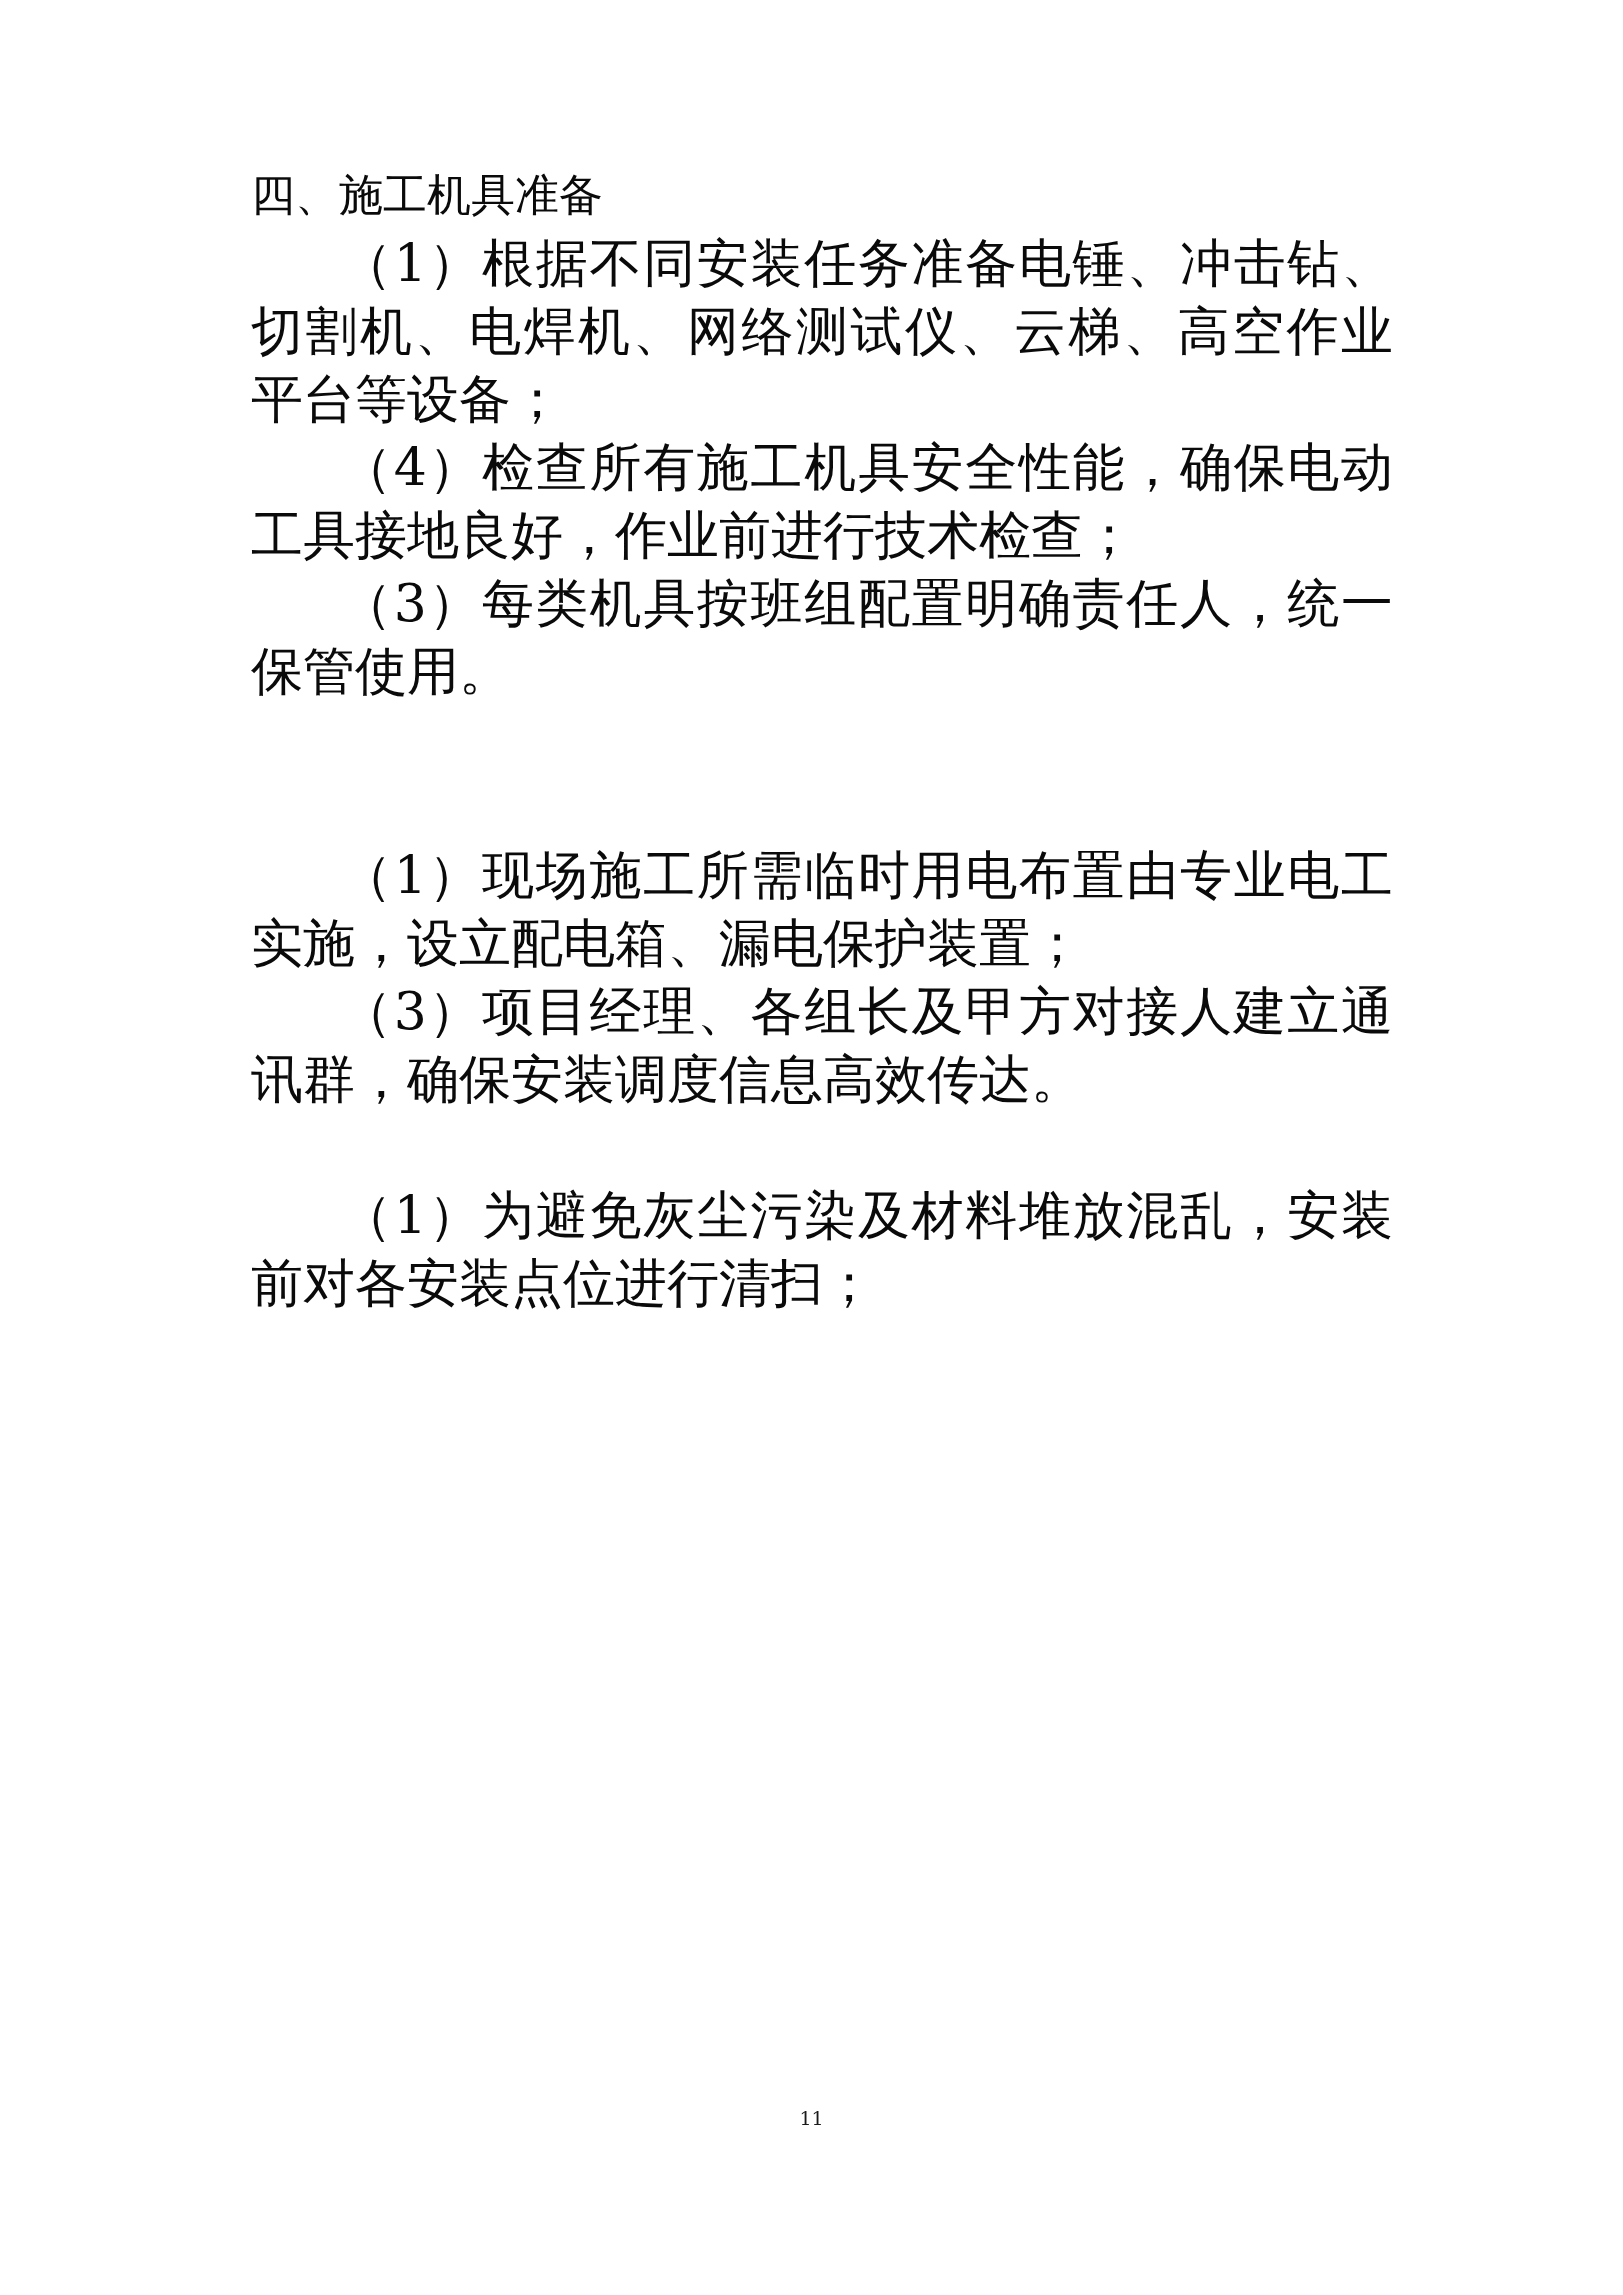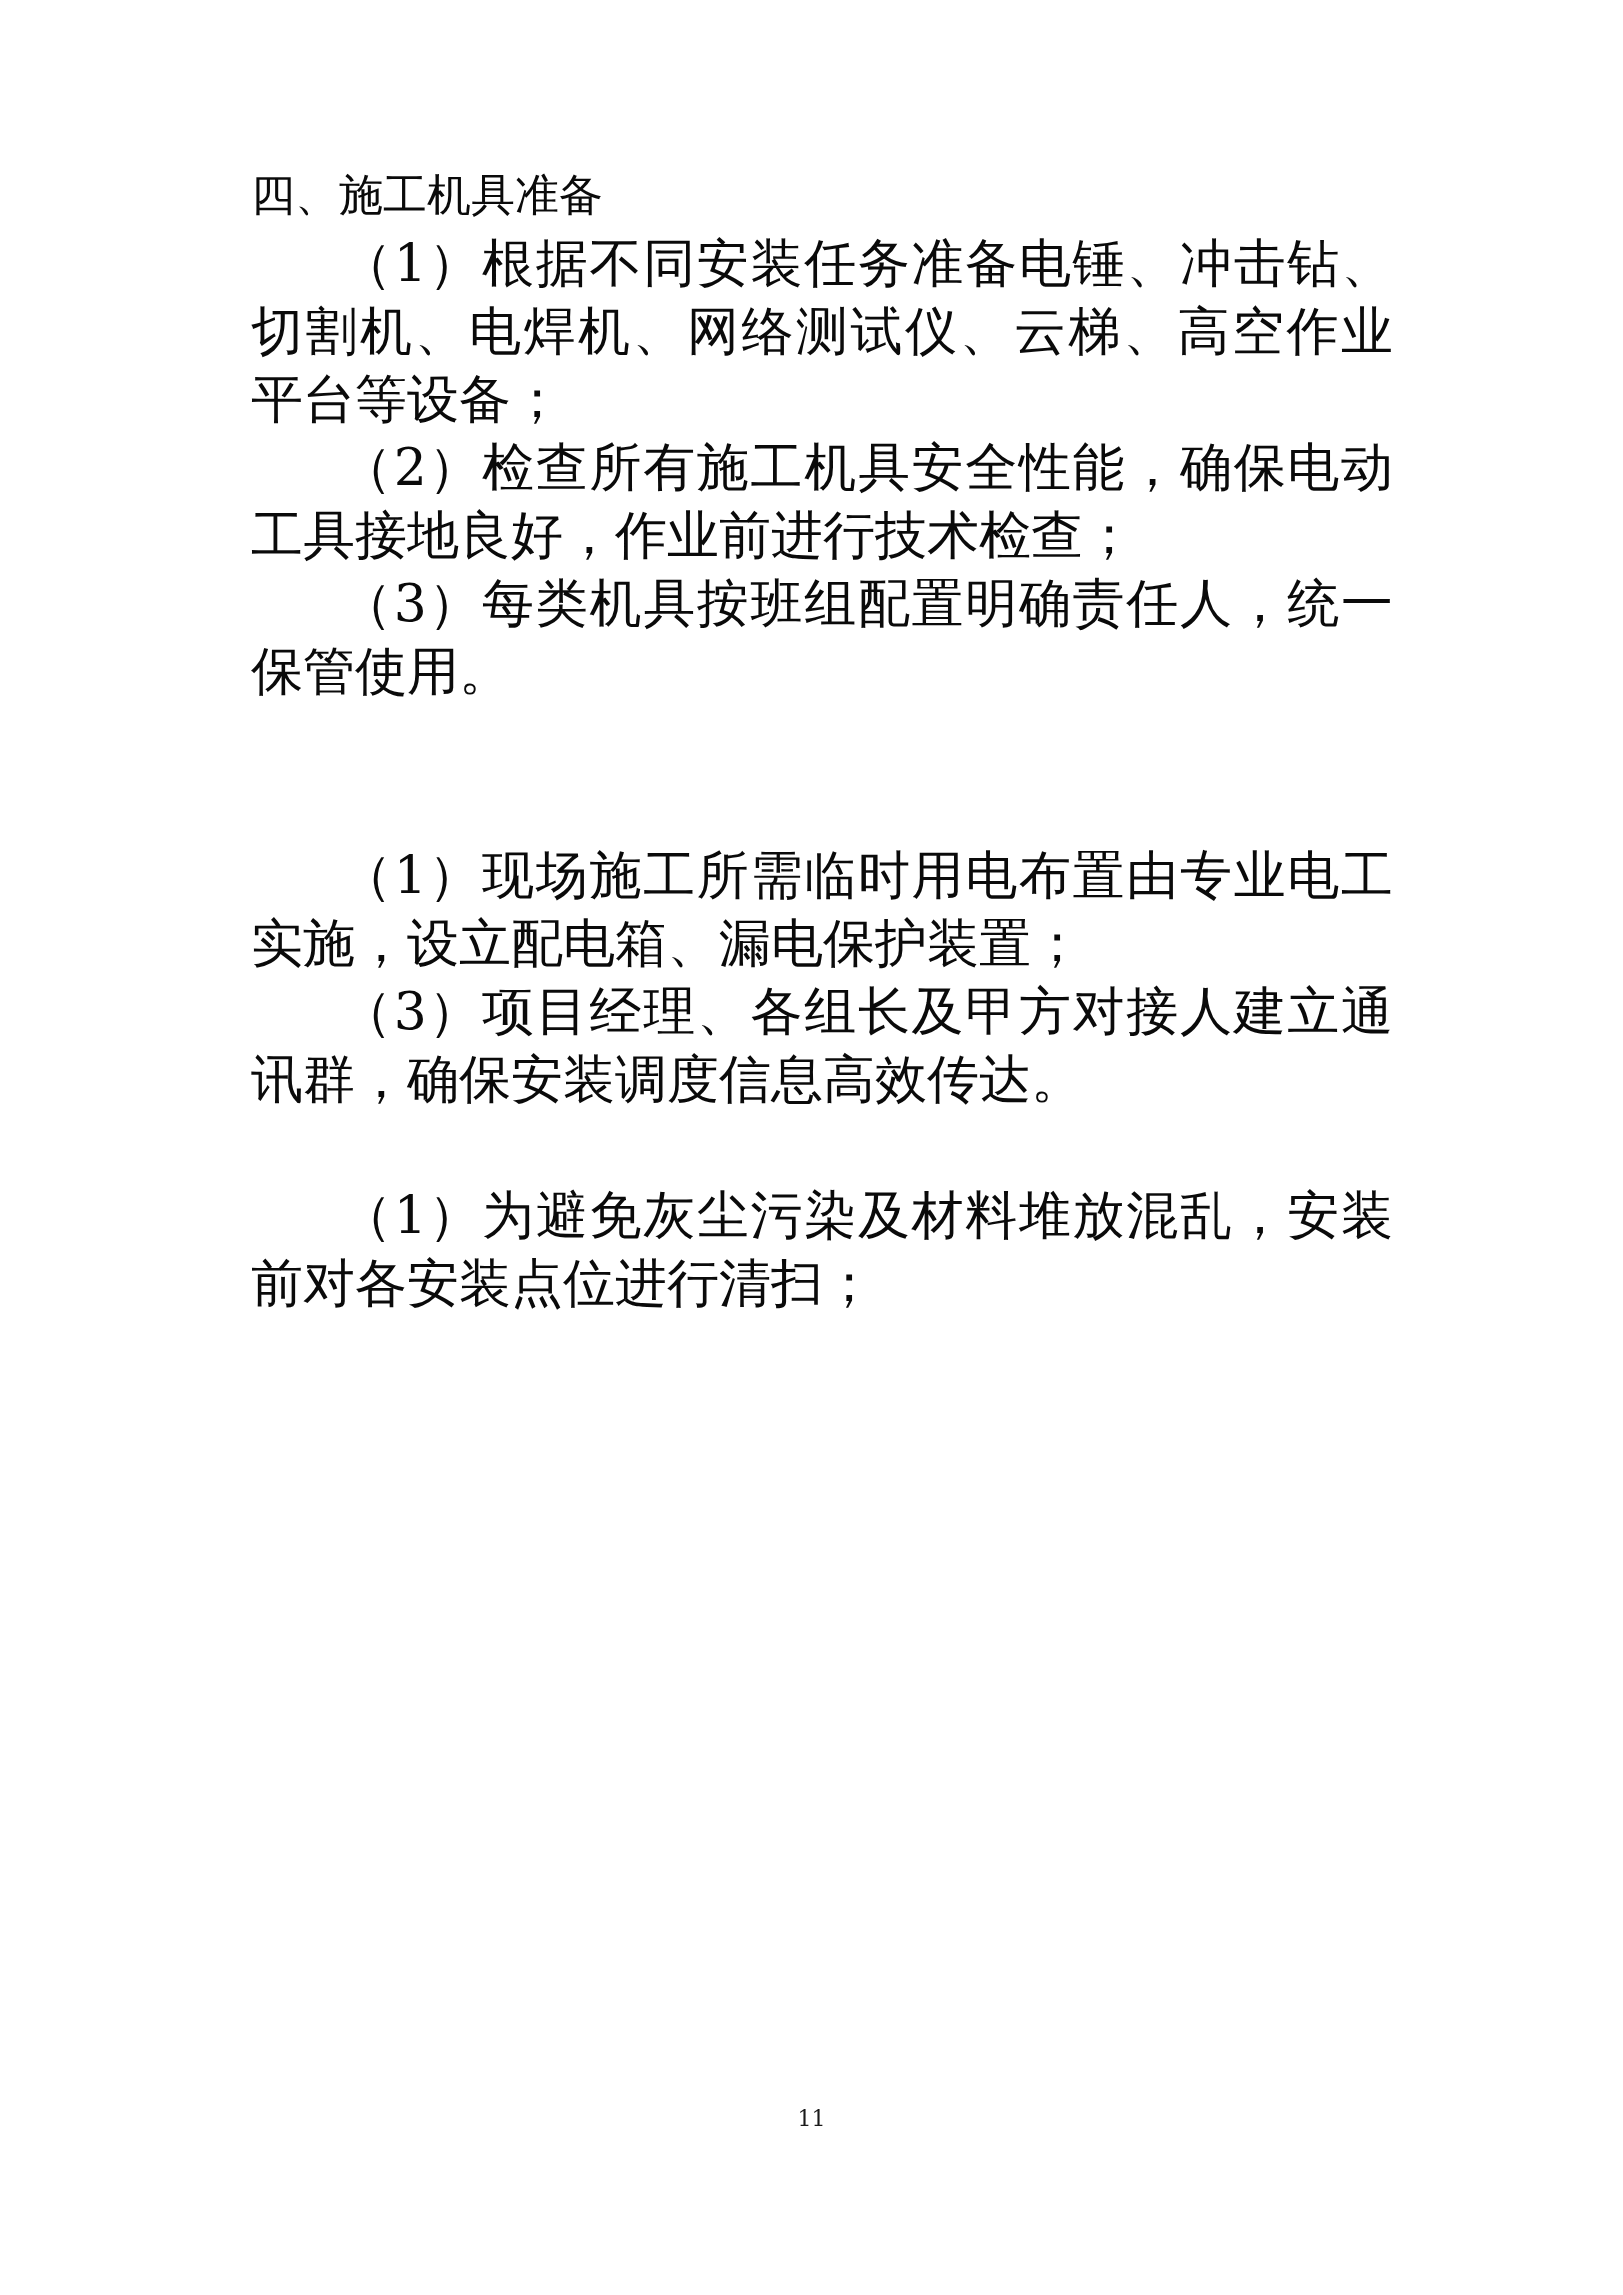--- a/index.html
+++ b/index.html
@@ -58,37 +58,37 @@
   }
   .gap {
     height: 68px;
   }
   .page-number {
     position: absolute;
     left: 0;
     top: 2102px;
     width: 1623px;
     text-align: center;
-    font-size: 22px;
+    font-size: 19px;
     line-height: 33px;
     color: #1a1a1a;
     font-family: "DejaVu Serif", "Liberation Serif", serif;
   }
 </style>
 </head>
 <body>
 
 <div class="page">
 
   <div class="text-column">
 
     <div class="section">
       <p class="heading">四、施工机具准备</p>
       <p class="para indent">（1）根据不同安装任务准备电锤、冲击钻、切割机、电焊机、网络测试仪、云梯、高空作业平台等设备；</p>
-      <p class="para indent">（2）检查所有施工机具安全性能，确保电动工具接地良好，作业前进行技术检查；</p>
+      <p class="para indent">（4）检查所有施工机具安全性能，确保电动工具接地良好，作业前进行技术检查；</p>
       <p class="para indent">（3）每类机具按班组配置明确责任人，统一保管使用。</p>
     </div>
 
     <div class="gap"></div>
 
 
     <div class="gap"></div>
 
     <div class="section">
       <p class="para indent">（1）现场施工所需临时用电布置由专业电工实施，设立配电箱、漏电保护装置；</p>

